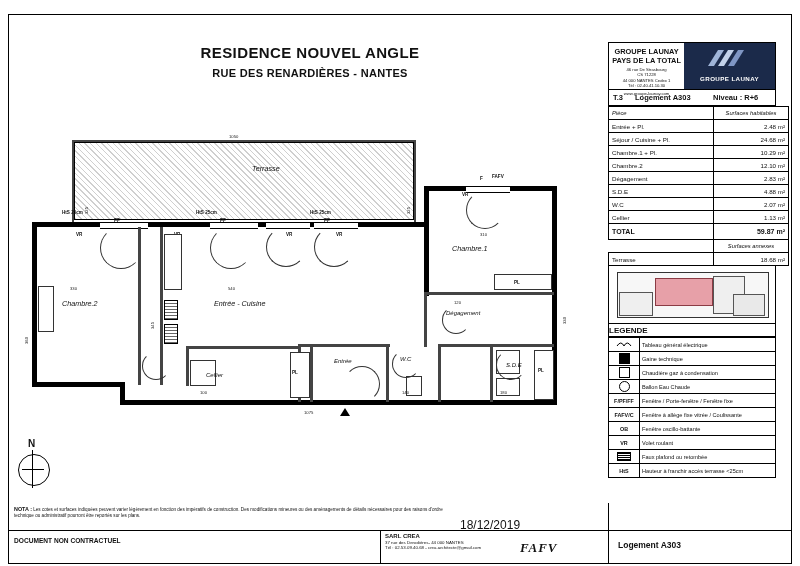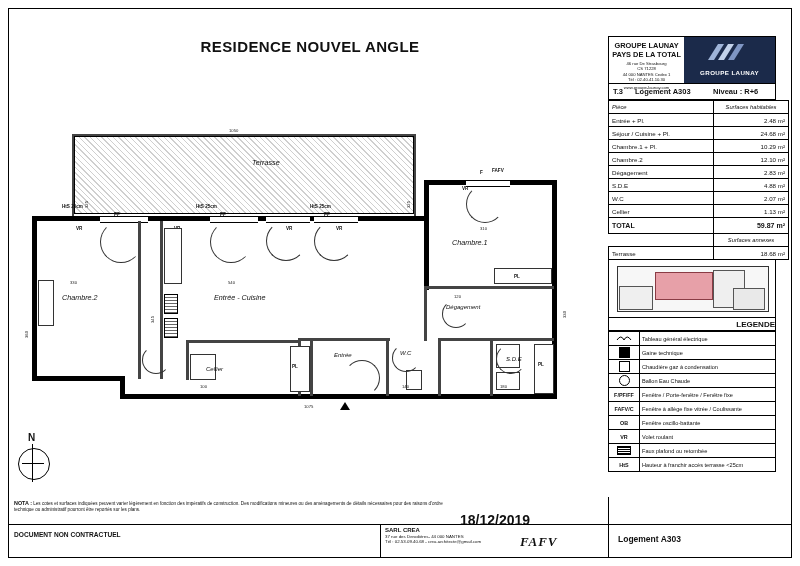--- a/index.html
+++ b/index.html
@@ -4,21 +4,21 @@
 <style>
   html,body{margin:0;padding:0;}
   body{
     width:800px;height:566px;
     background:#ffffff;
     font-family:"Liberation Sans", sans-serif;
     color:#111;
     overflow:hidden;
   }
   .sheet{
-    position:absolute;left:0;top:0;width:800px;height:455px;
+    position:absolute;left:0;top:6px;width:800px;height:455px;
     background:#fff;
   }
   .outer-frame{
     position:absolute;left:8px;top:8px;width:784px;height:550px;
     border:1px solid #000;
     box-sizing:border-box;
   }
 
   
   .title-block{
@@ -92,21 +92,21 @@
     position:absolute;left:46px;top:12px;width:56px;height:26px;
     background:#e7a0a8;border:1px solid #8a3b44;
   }
   .mini-b1{position:absolute;left:10px;top:26px;width:32px;height:22px;background:#efefef;border:1px solid #555;}
   .mini-b2{position:absolute;left:104px;top:10px;width:30px;height:36px;background:#efefef;border:1px solid #555;}
   .mini-b3{position:absolute;left:124px;top:28px;width:30px;height:20px;background:#e9e9e9;border:1px solid #555;}
 
   
   .legend-title{
     width:168px;border:1px solid #000;border-top:none;box-sizing:border-box;
-    text-align:right;font-size:8px;font-weight:bold;height:13px;line-height:13px;
+    text-align:left;font-size:8px;font-weight:bold;height:13px;line-height:13px;
   }
   table.legend{
     width:168px;border-collapse:collapse;font-size:5.6px;table-layout:fixed;
   }
   table.legend td{
     border:1px solid #000;padding:1px 2px;height:11px;vertical-align:middle;
   }
   td.lg-ic{width:26px;text-align:center;font-size:5.4px;font-weight:bold;}
   .ic-sq{display:inline-block;width:9px;height:9px;border:1px solid #000;vertical-align:middle;}
   .ic-sq.filled{background:#000;}
@@ -129,21 +129,21 @@
   .bottom-sep3{position:absolute;left:608px;top:524px;width:183px;height:1px;background:#000;}
   .crea-block{
     position:absolute;left:385px;top:528px;width:180px;font-size:4.4px;line-height:5.6px;
   }
   .crea-block .nm{font-size:6px;font-weight:bold;}
   .crea-logo{
     position:absolute;left:520px;top:534px;font-size:13px;font-weight:bold;font-style:italic;
     font-family:"Liberation Serif", serif;letter-spacing:1px;
   }
   .date-lbl{
-    position:absolute;left:460px;top:512px;font-size:14px;font-weight:bold;
+    position:absolute;left:460px;top:512px;font-size:12px;font-weight:normal;
   }
   .logement-bottom{
     position:absolute;left:618px;top:534px;font-size:8.5px;font-weight:bold;
   }
 
   
   .north{
     position:absolute;left:14px;top:432px;width:60px;height:60px;
   }
   .north .n-letter{position:absolute;left:14px;top:0;font-size:10px;font-weight:bold;}
@@ -195,20 +195,21 @@
   .smallbox{position:absolute;border:1px solid #333;background:#fff;}
 </style>
 </head>
 <body>
 
 <div class="sheet">
   <div class="outer-frame"></div>
 
   <div class="title-block">
     <div class="title-main">RESIDENCE NOUVEL ANGLE</div>
+    <div class="title-sub">RUE DES RENARDIÈRES - NANTES</div>
   </div>
 
   <div class="right-panel">
 
     <div class="logo-box">
       <div class="logo-left">
         <div class="l1">GROUPE LAUNAY</div>
         <div class="l2">PAYS DE LA TOTAL</div>
         <div class="addr" style="white-space:pre-line">46 rue De Strasbourg
 CS 71228

